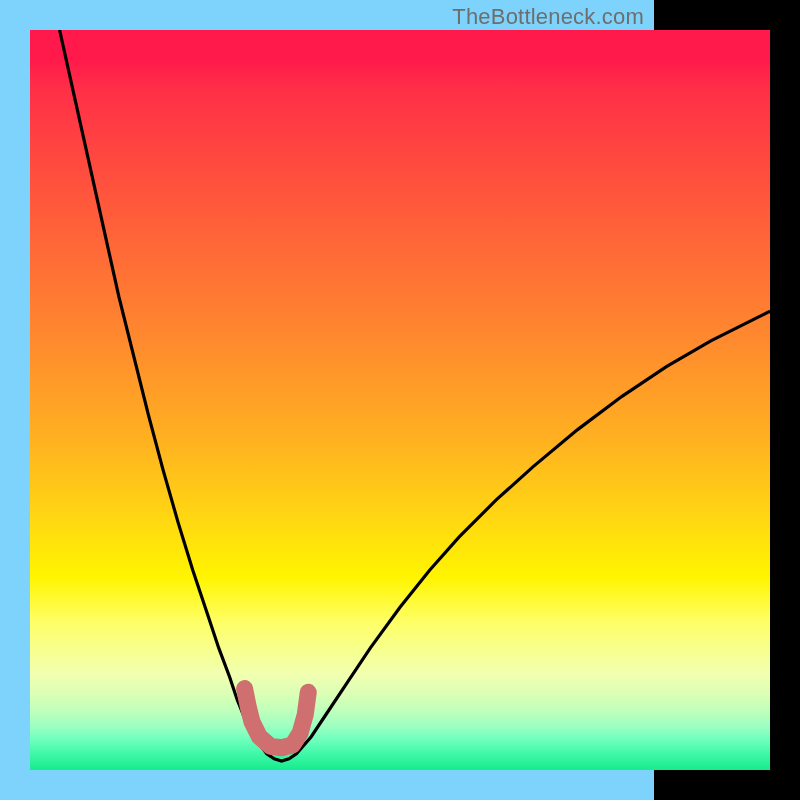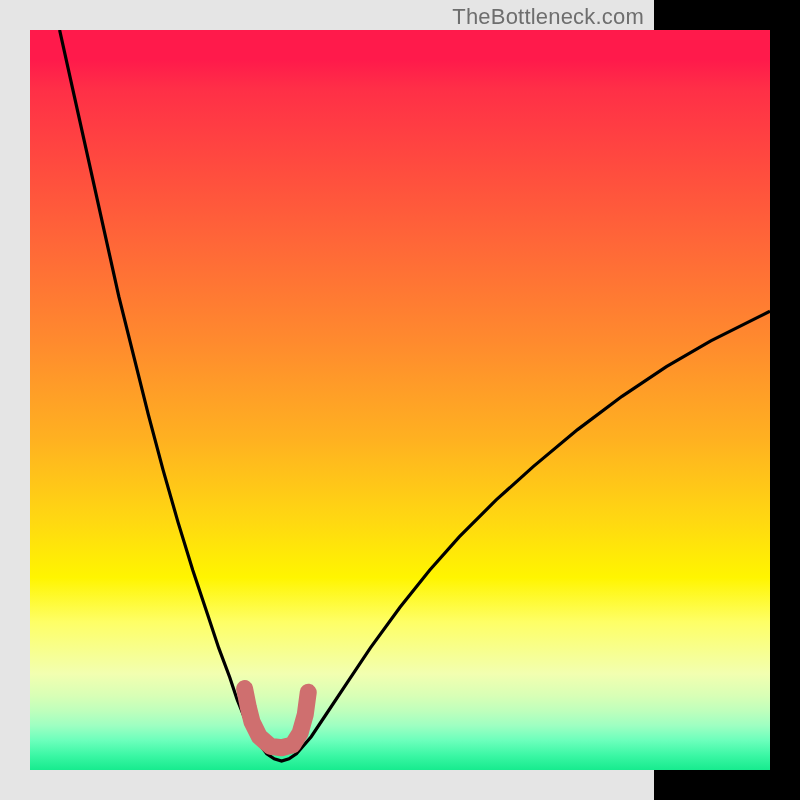--- a/index.html
+++ b/index.html
@@ -8,21 +8,21 @@
     width: 800px;
     height: 800px;
     background: #000;
     overflow: hidden;
     font-family: Arial, Helvetica, sans-serif;
   }
   .frame {
     position: relative;
     width: 654px;
     height: 800px;
-    background: #e5e5e5;
+    background: #7dd3fc;
   }
   .watermark {
     position: absolute;
     top: 4px;
     right: 10px;
     color: #6e6e6e;
     font-size: 22px;
     font-weight: 500;
     letter-spacing: 0.2px;
     z-index: 5;

